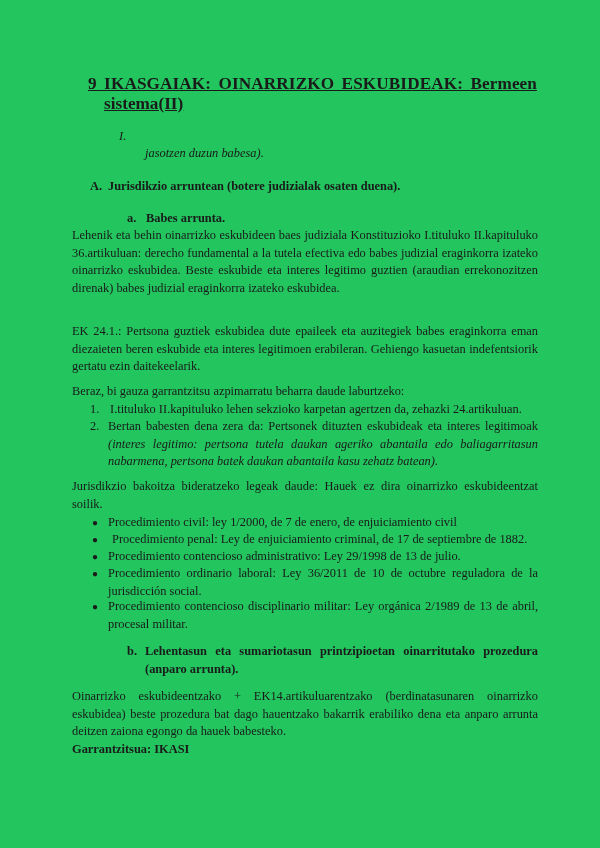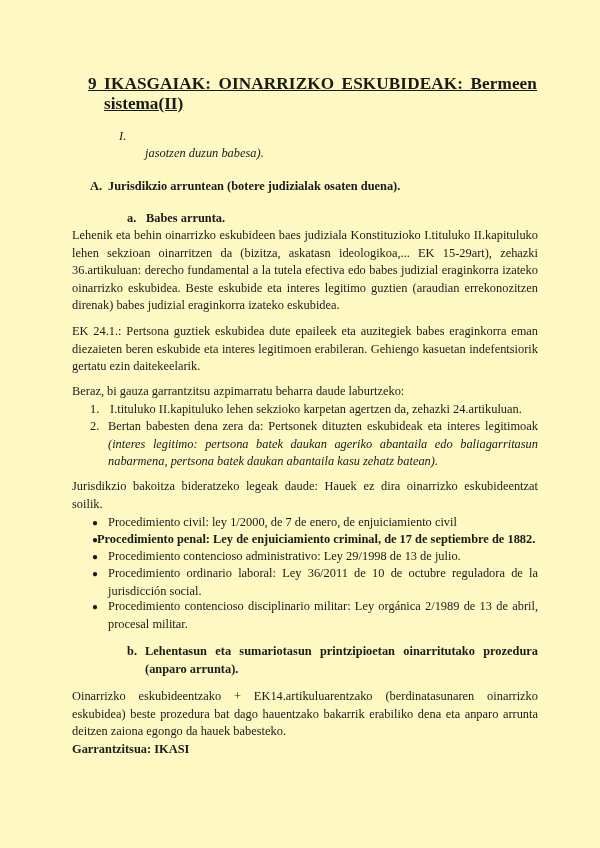--- a/index.html
+++ b/index.html
@@ -1,18 +1,18 @@
 <!DOCTYPE html>
 <html><head>
 <meta charset="utf-8">
 <style>
   html, body { margin:0; padding:0; background:#ffffff; }
   body { width:600px; height:848px; position:relative; overflow:hidden;
          font-family:"Liberation Serif", "DejaVu Serif", serif; color:#1a1a1a; }
-  .page { position:absolute; left:0; top:0; width:600px; height:848px; background:#fef9c3; }
+  .page { position:absolute; left:0; top:0; width:600px; height:848px; background:#22c55e; }
   .abs { position:absolute; }
   .title { left:88px; top:74px; width:449px; font-size:17.2px; line-height:20px;
            text-decoration:underline; text-align:justify; text-align-last:justify; letter-spacing:0.1px; }
   .title2 { left:88px; top:94px; font-size:17.2px; line-height:20px; text-decoration:underline;margin-left:16px; }
   .p { font-size:12.4px; line-height:17.5px; text-align:justify; }
   .justify-last { text-align-last:justify; }
   .it { font-style:italic; }
   .b { font-weight:bold; }
   .bullet { position:absolute; font-size:10px; }
 </style>
@@ -28,54 +28,53 @@
   <div class="abs p it" style="left:145px;top:145px;">jasotzen duzun babesa).</div>
 
   <div class="abs p b" style="left:90px;top:178px;">A.</div>
   <div class="abs p b" style="left:108px;top:178px;">Jurisdikzio arruntean (botere judizialak osaten duena).</div>
 
   <div class="abs p b" style="left:127px;top:210px;">a.</div>
   <div class="abs p b" style="left:146px;top:210px;">Babes arrunta.</div>
 
   <div class="abs" style="left:72px;top:227px;width:466px;">
     <div class="p justify-last">Lehenik eta behin oinarrizko eskubideen baes judiziala Konstituzioko I.tituluko II.kapituluko</div>
-    <div class="p justify-last">lehen sekzioan oinarritzen da (bizitza, askatasn ideologikoa,... EK 15-29art), zehazki</div>
     <div class="p justify-last">36.artikuluan: derecho fundamental a la tutela efectiva edo babes judizial eraginkorra izateko</div>
     <div class="p justify-last">oinarrizko eskubidea. Beste eskubide eta interes legitimo guztien (araudian errekonozitzen</div>
     <div class="p">direnak) babes judizial eraginkorra izateko eskubidea.</div>
   </div>
 
   <div class="abs" style="left:72px;top:323px;width:466px;">
     <div class="p justify-last">EK 24.1.: Pertsona guztiek eskubidea dute epaileek eta auzitegiek babes eraginkorra eman</div>
     <div class="p justify-last">diezaieten beren eskubide eta interes legitimoen erabileran. Gehiengo kasuetan indefentsiorik</div>
     <div class="p">gertatu ezin daitekeelarik.</div>
   </div>
 
   <div class="abs p" style="left:72px;top:383px;">Beraz, bi gauza garrantzitsu azpimarratu beharra daude laburtzeko:</div>
 
   <div class="abs p" style="left:90px;top:401px;">1.</div>
   <div class="abs p" style="left:110px;top:401px;">I.tituluko II.kapituluko lehen sekzioko karpetan agertzen da, zehazki 24.artikuluan.</div>
 
   <div class="abs p" style="left:90px;top:418px;">2.</div>
   <div class="abs" style="left:108px;top:418px;width:430px;">
     <div class="p justify-last">Bertan babesten dena zera da: Pertsonek dituzten eskubideak eta interes legitimoak</div>
-    <div class="p it justify-last">(interes legitimo: pertsona batek daukan ageriko abantaila edo baliagarritasun</div>
+    <div class="p it justify-last">(interes legitimo: pertsona tutela daukan ageriko abantaila edo baliagarritasun</div>
     <div class="p it">nabarmena, pertsona batek daukan abantaila kasu zehatz batean).</div>
   </div>
 
   <div class="abs" style="left:72px;top:478px;width:466px;">
     <div class="p justify-last">Jurisdikzio bakoitza bideratzeko legeak daude: Hauek ez dira oinarrizko eskubideentzat</div>
     <div class="p">soilik.</div>
   </div>
 
   <div class="bullet" style="left:92px;top:517px;">●</div>
   <div class="abs p" style="left:108px;top:514px;">Procedimiento civil: ley 1/2000, de 7 de enero, de enjuiciamiento civil</div>
 
   <div class="bullet" style="left:92px;top:534px;">●</div>
-  <div class="abs p" style="left:97px;top:531px;font-weight:bold;">Procedimiento penal: Ley de enjuiciamiento criminal, de 17 de septiembre de 1882.</div>
+  <div class="abs p" style="left:112px;top:531px;">Procedimiento penal: Ley de enjuiciamiento criminal, de 17 de septiembre de 1882.</div>
 
   <div class="bullet" style="left:92px;top:551px;">●</div>
   <div class="abs p" style="left:108px;top:548px;">Procedimiento contencioso administrativo: Ley 29/1998 de 13 de julio.</div>
 
   <div class="bullet" style="left:92px;top:568px;">●</div>
   <div class="abs" style="left:108px;top:565px;width:430px;">
     <div class="p justify-last">Procedimiento ordinario laboral: Ley 36/2011 de 10 de octubre reguladora de la</div>
     <div class="p">jurisdicción social.</div>
   </div>
 

